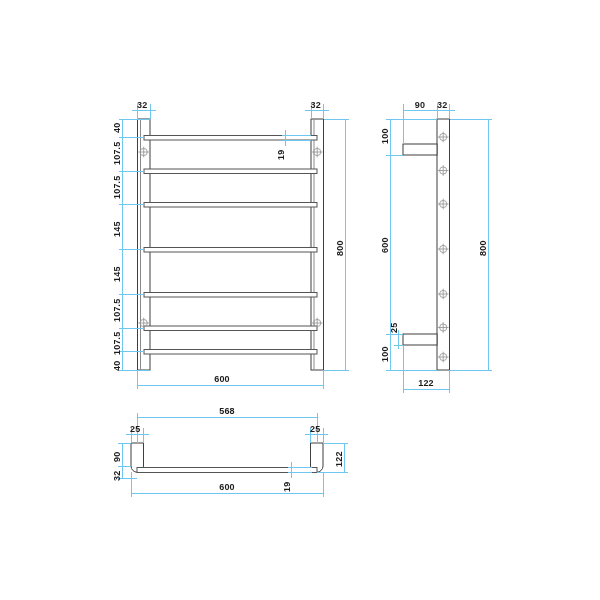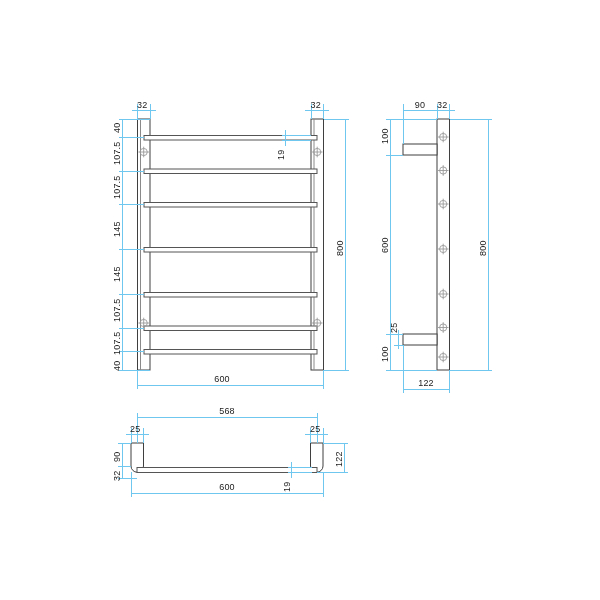--- a/index.html
+++ b/index.html
@@ -11,20 +11,21 @@
     width: 600px;
     height: 600px;
     font-family: "Liberation Sans", sans-serif;
     overflow: hidden;
   }
   #drawing-root {
     position: relative;
     width: 600px;
     height: 600px;
     background: #ffffff;
+    font-weight: bold;
   }
   svg.cad {
     display: block;
     width: 600px;
     height: 600px;
   }
   .part-fill {
     fill: #ffffff;
     stroke: #3f3f3f;
     stroke-width: 1;

